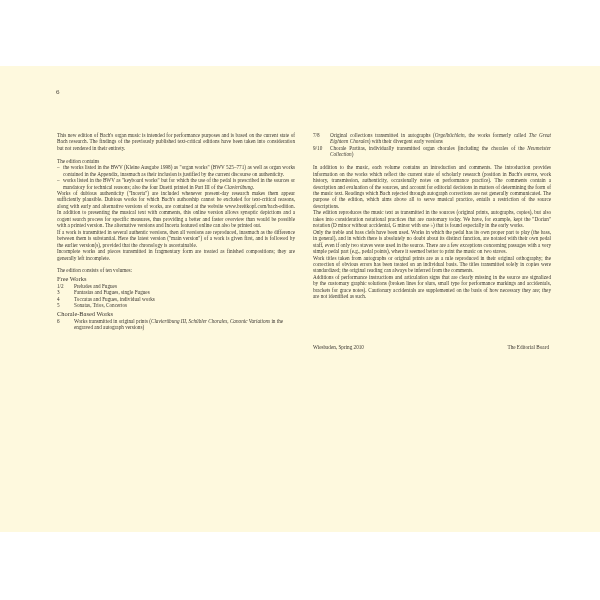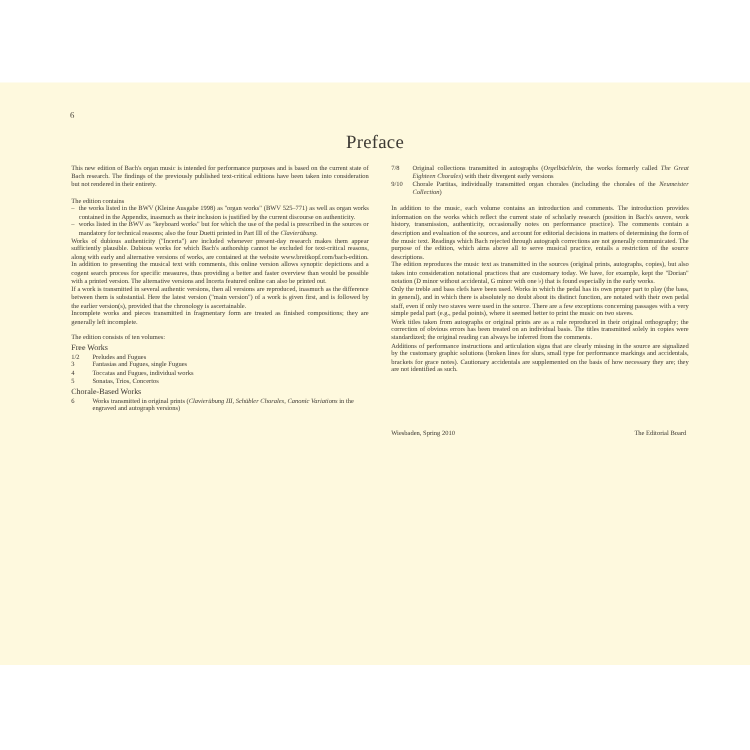--- a/index.html
+++ b/index.html
@@ -36,21 +36,20 @@
     .right-vol .num { width: 17px; flex: none; }
     .right-vol .txt { flex: 1; }
     .sign { display: flex; justify-content: space-between; margin-top: 44px; padding-right: 2px; }
     i { font-style: italic; }
   </style>
 </head>
 <body>
 
 <div class="page">
   <div class="page-number">6</div>
-  <div class="title">Preface</div>
 
   <div class="col col-left">
     <p>This new edition of Bach's organ music is intended for performance purposes and is based on the current state of Bach research. The findings of the previously published text-critical editions have been taken into consideration but not rendered in their entirety.</p>
     <div class="gap"></div>
     <p>The edition contains</p>
     <div class="dash-item">
       <span class="dash">–</span>
       <span class="txt">the works listed in the BWV (Kleine Ausgabe 1998) as "organ works" (BWV 525–771) as well as organ works contained in the Appendix, inasmuch as their inclusion is justified by the current discourse on authenticity.</span>
     </div>
     <div class="dash-item">

